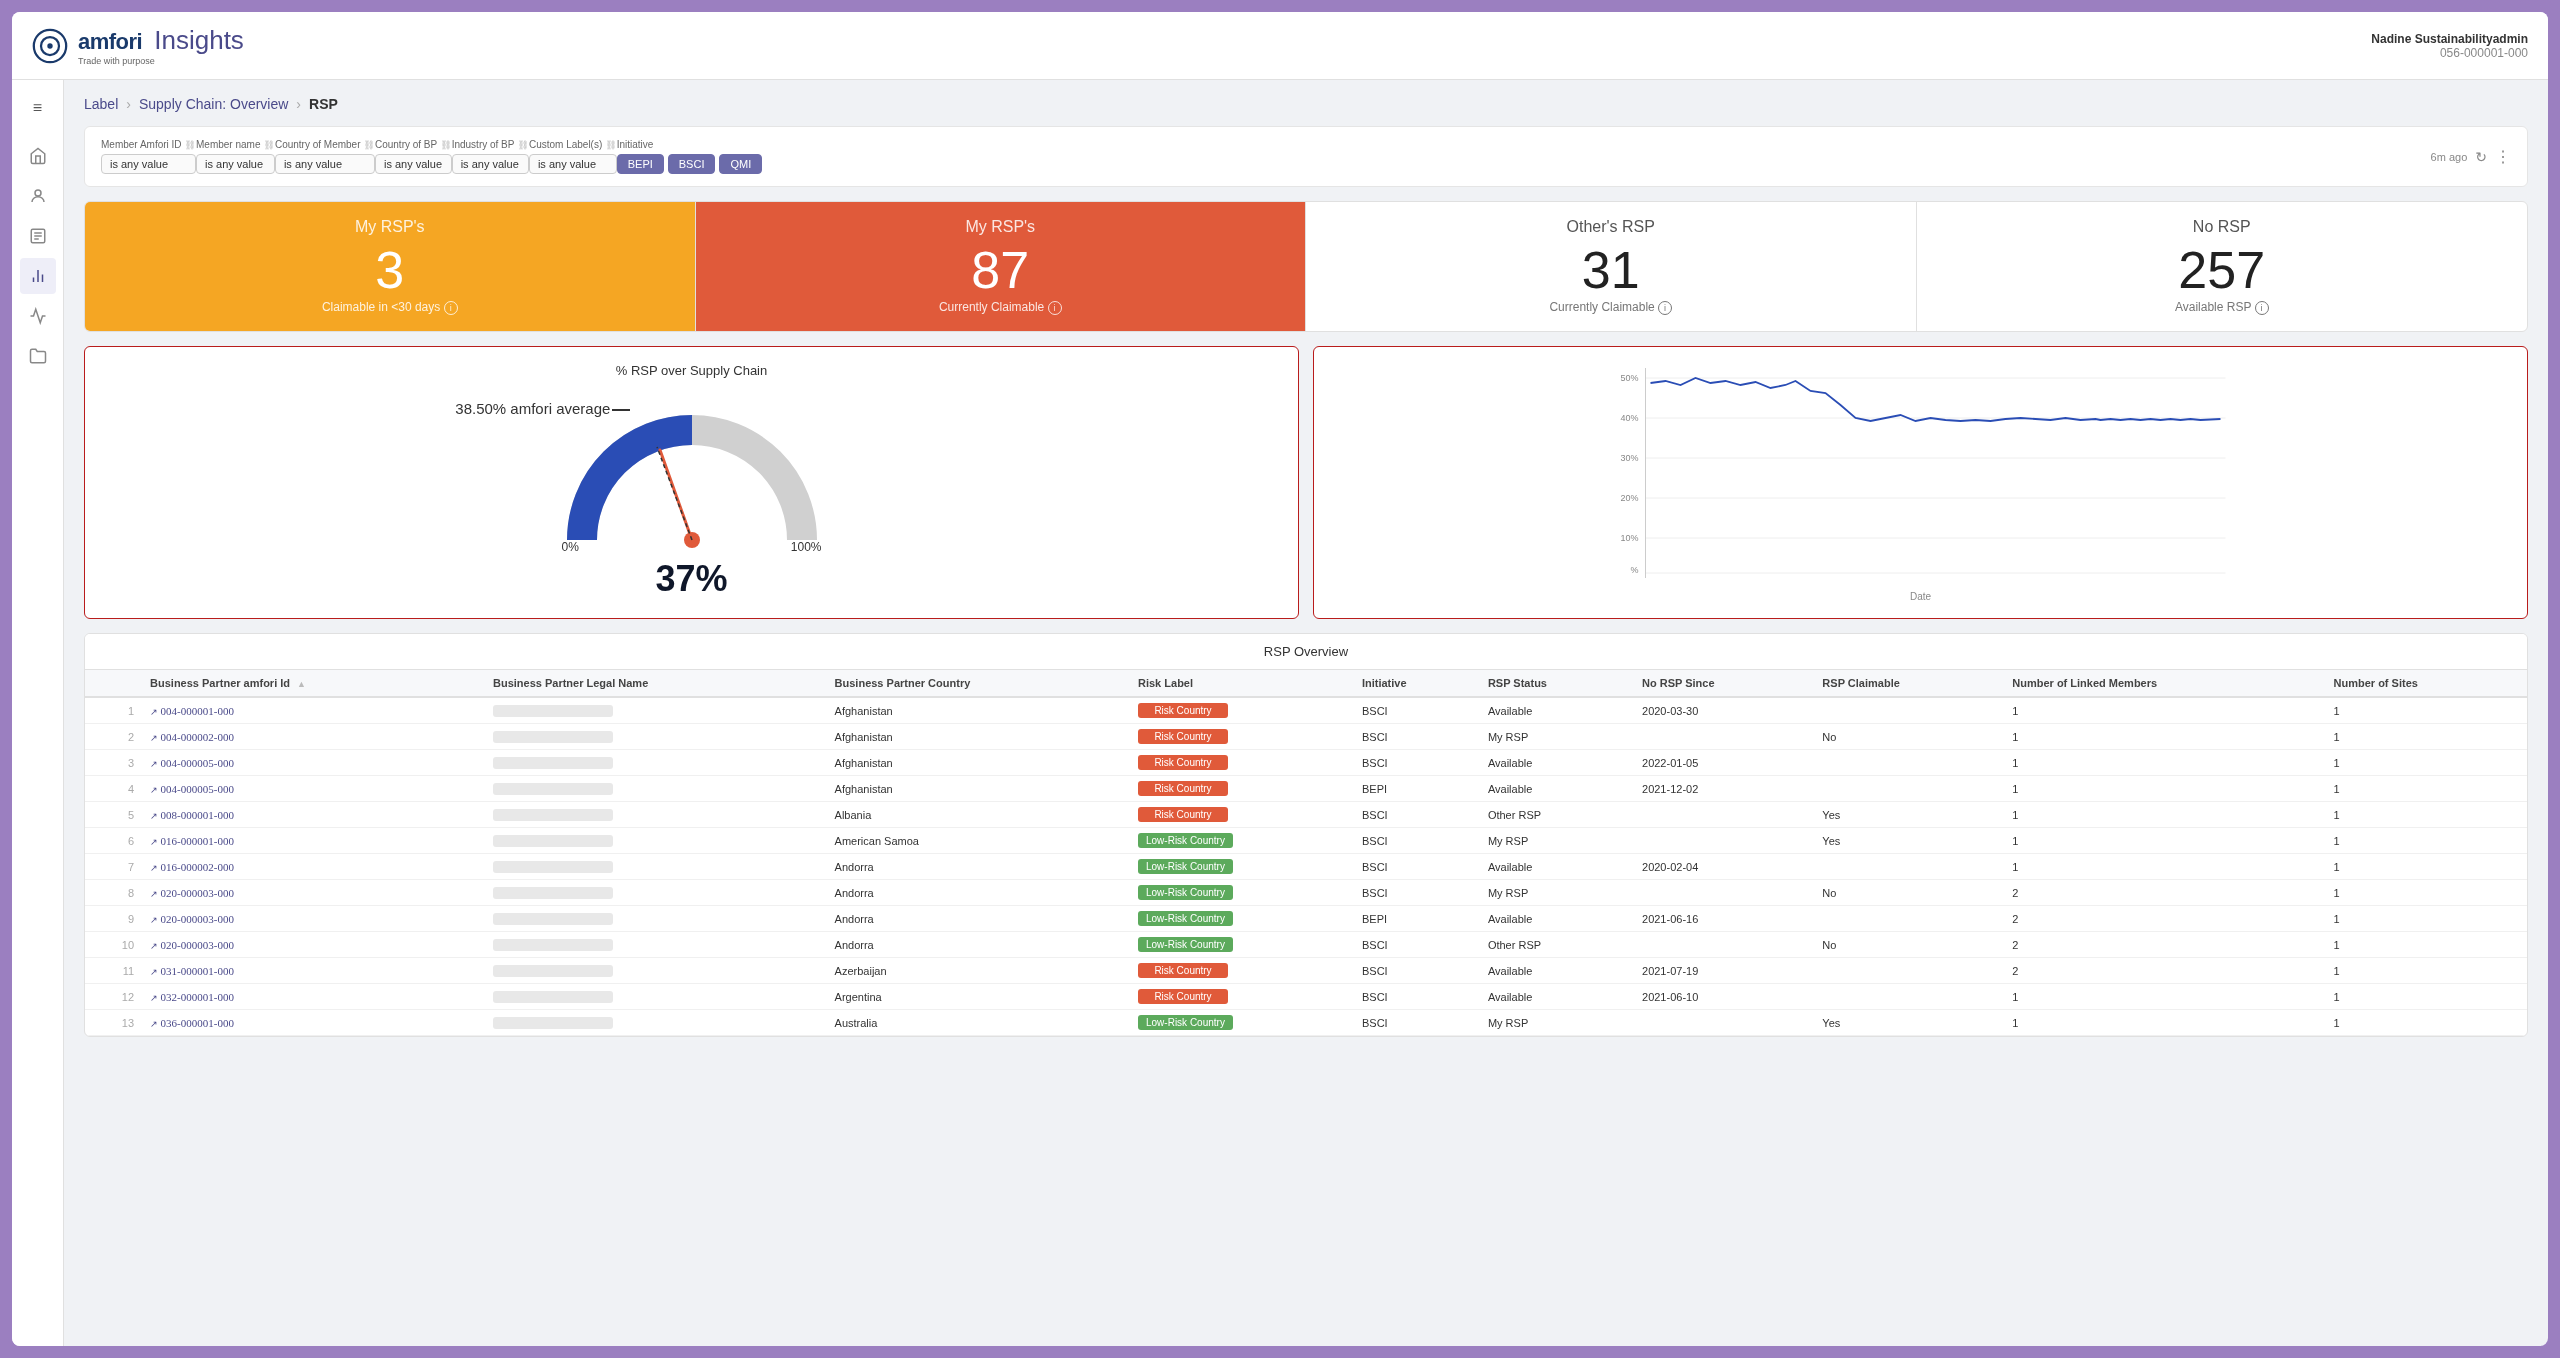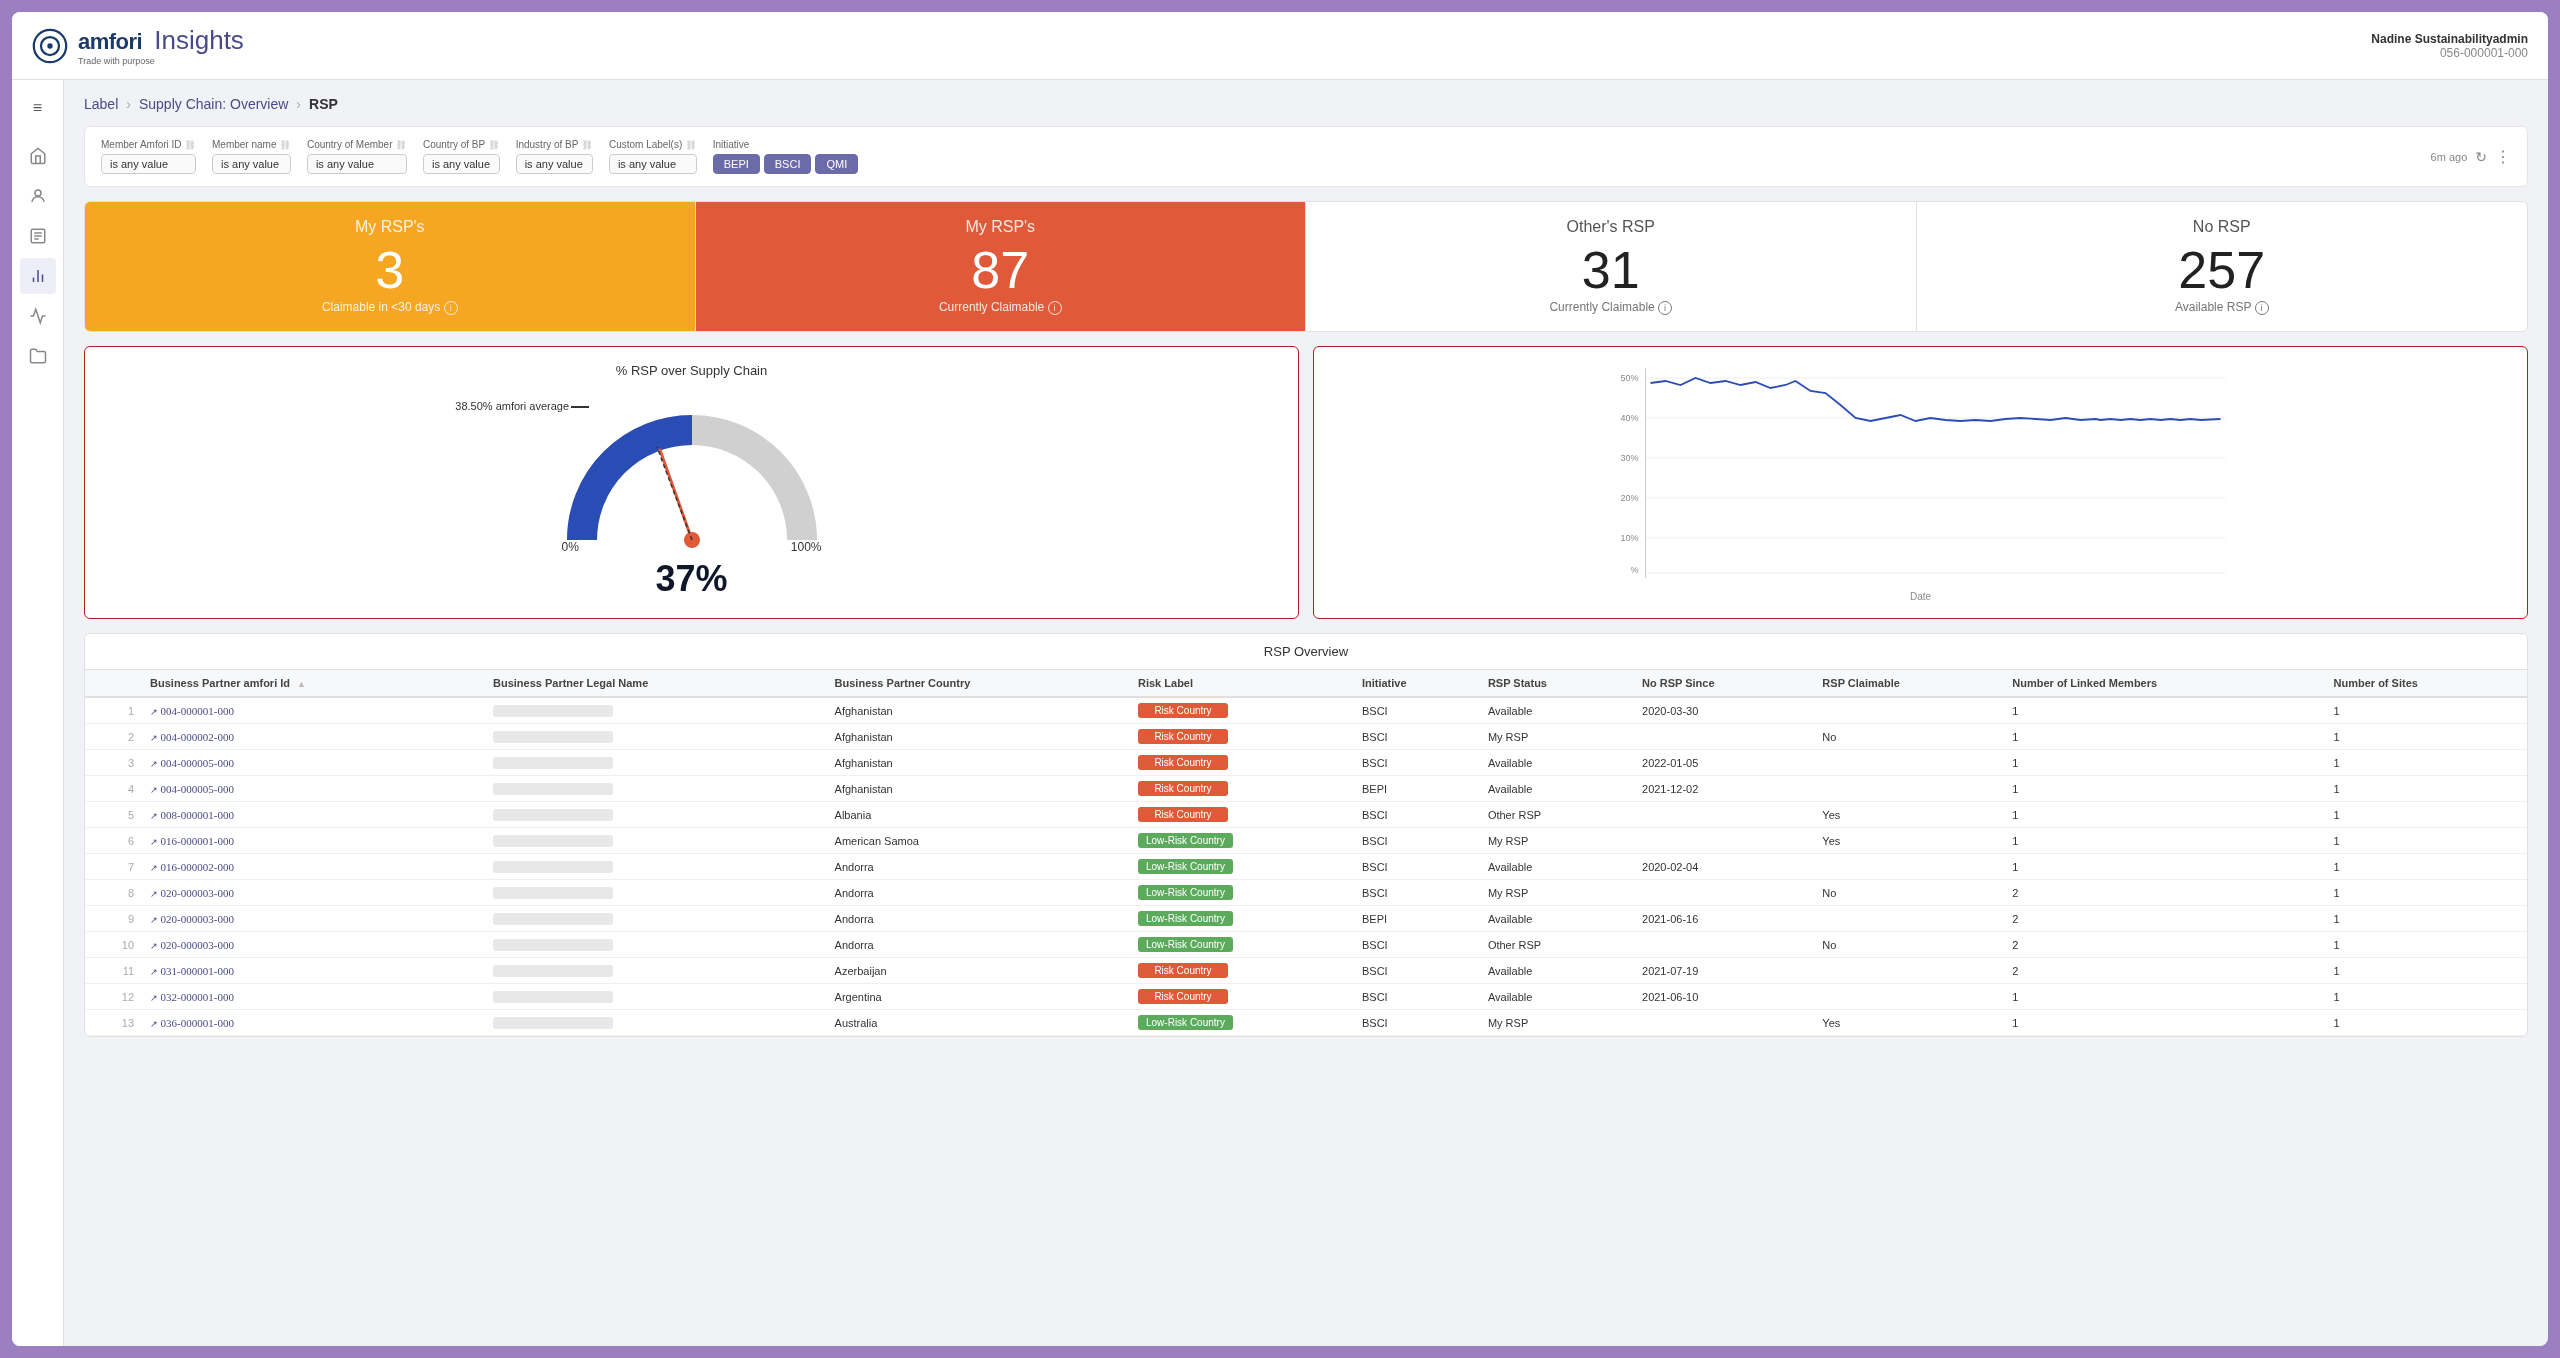--- a/index.html
+++ b/index.html
@@ -138,21 +138,20 @@
     .filters-section {
       background: #fff;
       border-radius: 6px;
       padding: 12px 16px;
       margin-bottom: 14px;
       border: 1px solid #e5e5e5;
     }
     .filter-row {
       display: flex;
       align-items: center;
-      gap: 16px;
       flex-wrap: wrap;
     }
     .filter-group {
       display: flex;
       flex-direction: column;
       gap: 4px;
     }
     .filter-label {
       font-size: 10px;
       color: #666;
@@ -284,21 +283,21 @@
     .gauge-container {
       position: relative;
       display: flex;
       flex-direction: column;
       align-items: center;
     }
     .gauge-avg-label {
       position: absolute;
       top: 10px;
       left: 30%;
-      font-size: 11px;
+      font-size: 15px;
       color: #333;
       font-weight: 500;
       white-space: nowrap;
     }
     .gauge-avg-label::after {
       content: '';
       position: absolute;
       right: -20px;
       top: 50%;
       width: 18px;

